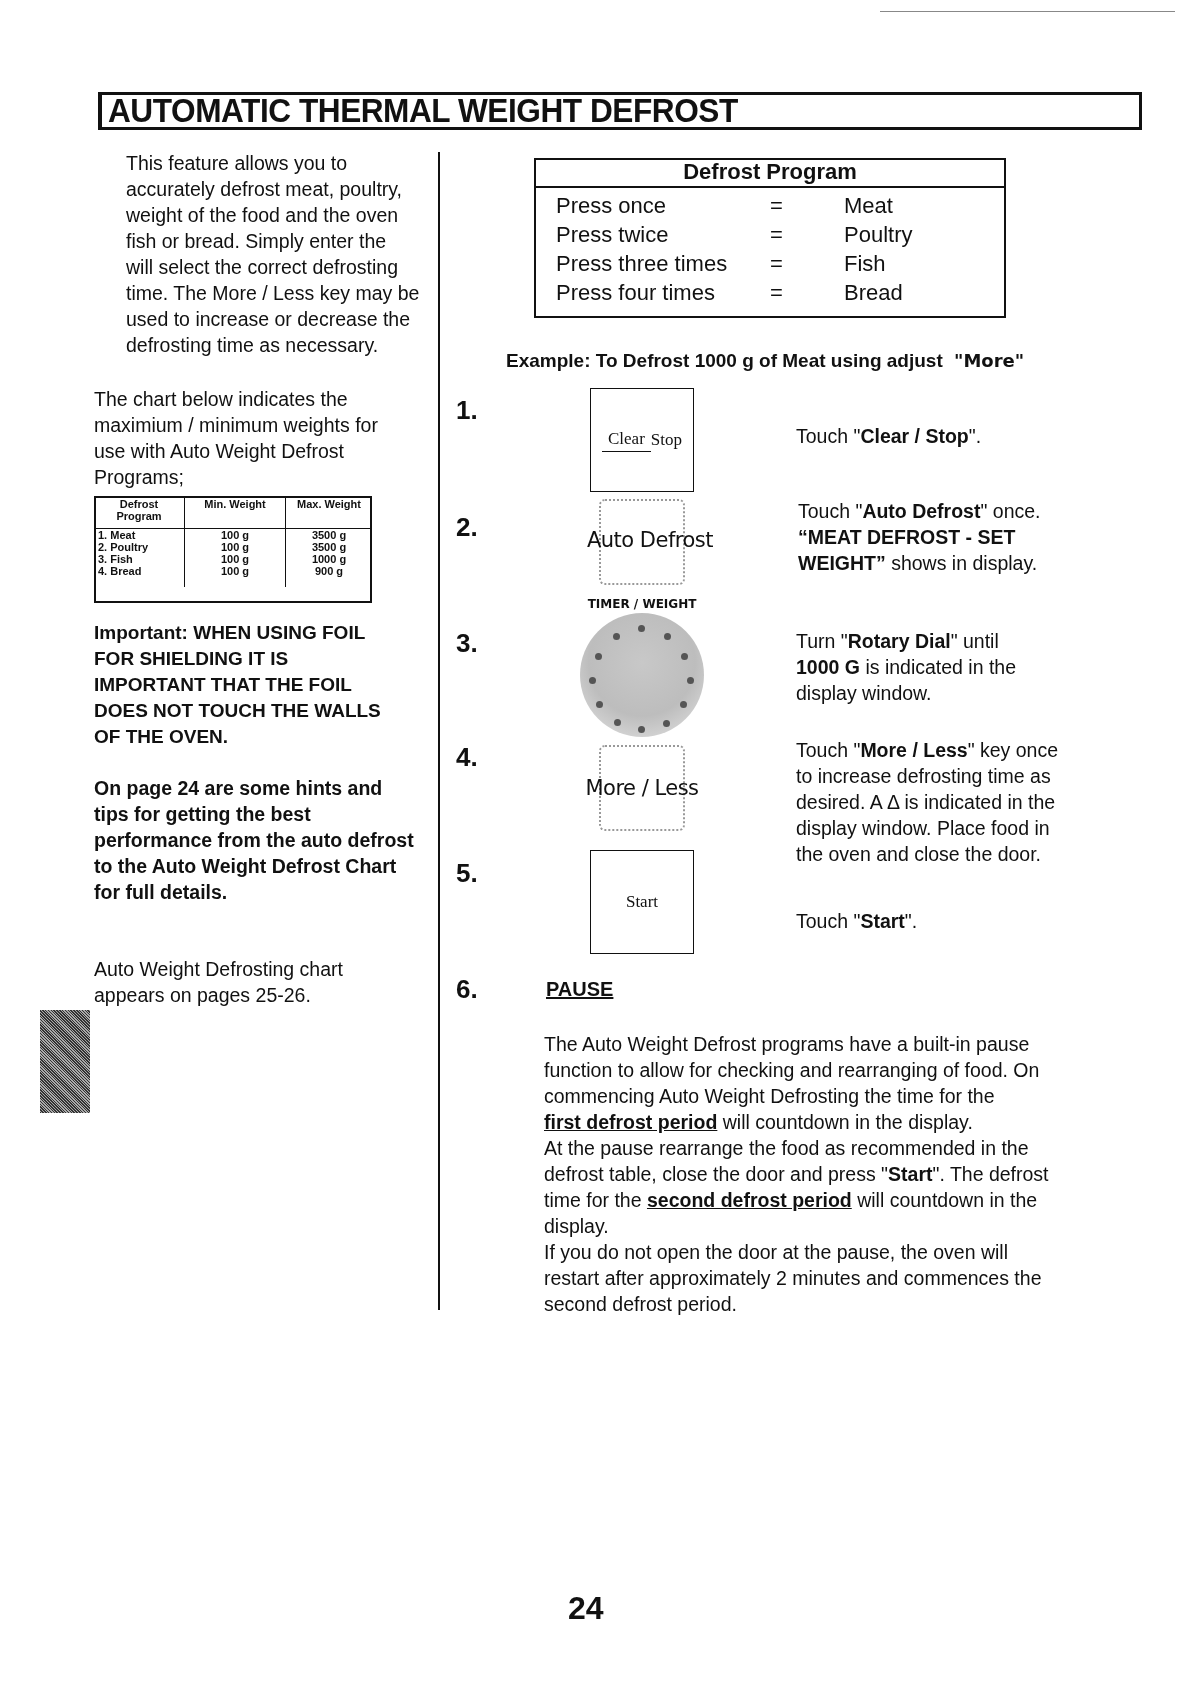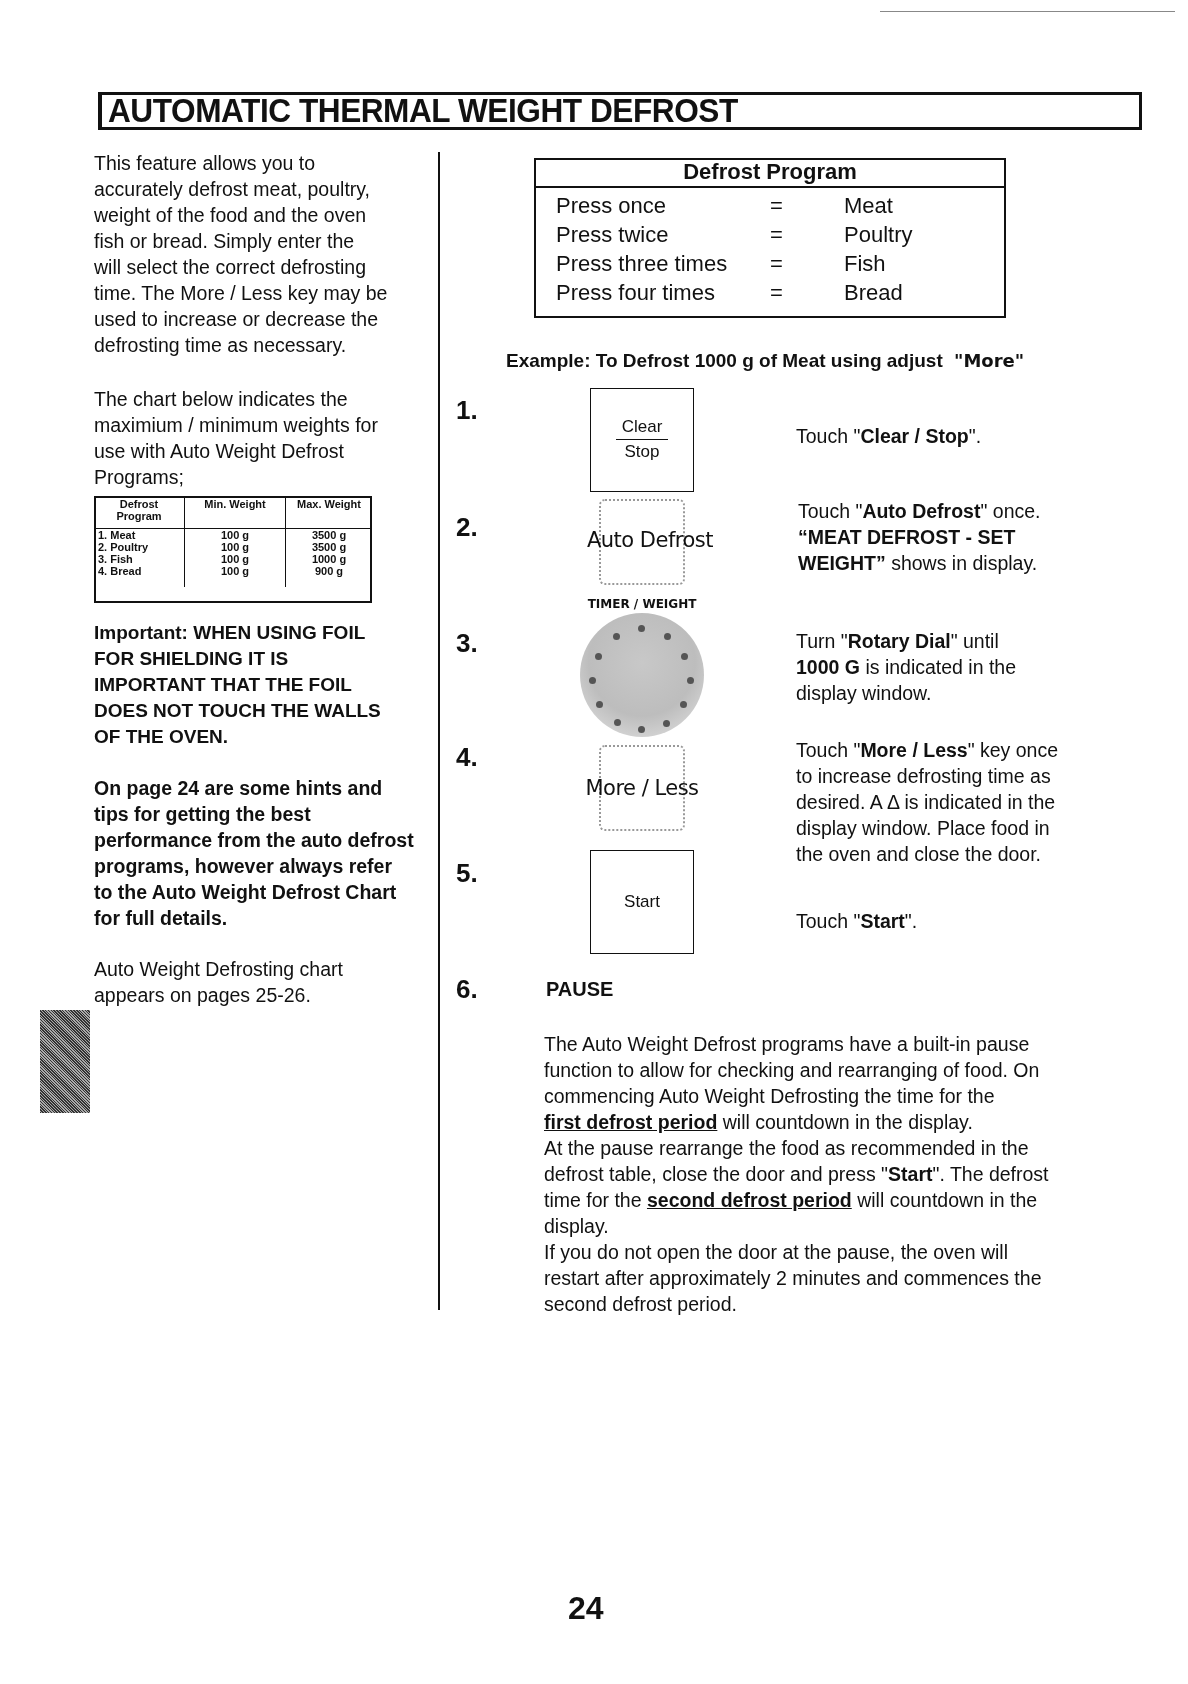--- a/index.html
+++ b/index.html
@@ -19,39 +19,39 @@
   table.weights { border-collapse: collapse; font-size: 11px; font-weight: bold; line-height: 12px; }
   table.weights td, table.weights th { padding: 0 4px; }
   .wt-box { left: 94px; top: 496px; width: 278px; height: 107px; border: 2px solid #111; box-sizing: border-box; }
 
   .prog-box { left: 534px; top: 158px; width: 472px; height: 160px; border: 2px solid #111; box-sizing: border-box; }
   .prog-head { left: 534px; top: 158px; width: 472px; height: 30px; border-bottom: 2px solid #111;
                box-sizing: border-box; text-align: center; font-size: 22px; font-weight: bold; line-height: 28px; }
   .prog-row { font-size: 22px; line-height: 29px; }
 
   .step-num { left: 456px; font-size: 26px; font-weight: bold; }
-  .key { border: 1.5px solid #111; box-sizing: border-box; display: flex; align-items: center; justify-content: center; flex-direction: column;
-         font-family: Liberation Sans, sans-serif; font-size: 17px; }
+  .key { border: 1.5px solid #111; box-sizing: border-box; display: flex; align-items: center; justify-content: center; flex-direction: row;
+         font-family: Liberation Serif, serif; font-size: 17px; }
   .dotted { border: 2px dotted #999; border-radius: 6px; box-sizing: border-box; }
   .dial { border-radius: 50%; background: radial-gradient(circle at 50% 40%, #c8c8c8 0%, #bdbdbd 55%, #e6e6e6 100%); }
   .dial-dot { width: 7px; height: 7px; border-radius: 50%; background: #555; }
   .shade-bar { left: 40px; top: 1010px; width: 50px; height: 103px;
                background: repeating-linear-gradient(45deg, #333 0 1px, #aaa 1px 2px); }
   .u { text-decoration: underline; font-weight: bold; }
   .pagenum { left: 568px; top: 1590px; font-size: 32px; font-weight: bold; }
 </style>
 </head>
 <body>
 
 <div class="abs scanline"></div>
 
 <div class="abs title-box"></div>
 <div class="abs title">AUTOMATIC THERMAL WEIGHT DEFROST</div>
 
-<div class="abs col-left body-text" style="top:150px;">
+<div class="abs col-left body-text" style="top:150px;margin-left:32px;">
   <div>This feature allows you to</div>
   <div>accurately defrost meat, poultry,</div>
   <div>weight of the food and the oven</div>
   <div>fish or bread. Simply enter the</div>
   <div>will select the correct defrosting</div>
   <div>time. The More / Less key may be</div>
   <div>used  to increase or decrease the</div>
   <div>defrosting time as necessary.</div>
 </div>
 
@@ -100,21 +100,20 @@
   <div>FOR SHIELDING IT IS</div>
   <div>IMPORTANT THAT THE FOIL</div>
   <div>DOES NOT TOUCH THE WALLS</div>
   <div>OF THE OVEN.</div>
 </div>
 
 <div class="abs col-left body-text" style="top:775px;font-weight:bold;">
   <div>On page 24 are some hints and</div>
   <div>tips for getting the best</div>
   <div>performance from the auto defrost</div>
-  <div>programs, however always refer</div>
   <div>to the Auto Weight Defrost Chart</div>
   <div>for full details.</div>
 </div>
 
 <div class="abs col-left body-text" style="top:956px;">
   <div>Auto Weight Defrosting chart</div>
   <div>appears  on pages 25-26.</div>
 </div>
 
 <div class="abs shade-bar"></div>
@@ -206,21 +205,21 @@
   <div>to increase defrosting time as</div>
   <div>desired. A Δ is indicated in the</div>
   <div>display window. Place food in</div>
   <div>the oven and close the door.</div>
 </div>
 
 <div class="abs body-text" style="left:796px; top:908px;">
   <span>Touch "</span><span class="bold">Start</span><span>".</span>
 </div>
 
-<div class="abs bold" style="left:546px; top:978px; font-size:20px;">PAUSE</div>
+<div class="abs bold" style="left:546px; top:978px; font-size:20px;text-decoration:underline;">PAUSE</div>
 <div class="abs body-text" style="left:544px; top:1004px; width:590px;margin-top:27px;">
   <div>The Auto Weight Defrost programs have a built-in pause</div>
   <div>function to allow for checking and rearranging of food. On</div>
   <div>commencing Auto Weight Defrosting the time for the</div>
   <div><span class="u">first defrost period</span><span> will countdown in the display.</span></div>
   <div>At the pause rearrange the food as recommended in the</div>
   <div><span>defrost table, close the door and press "</span><span class="bold">Start</span><span>". The defrost</span></div>
   <div><span>time for the </span><span class="u">second defrost period</span><span> will countdown in the</span></div>
   <div>display.</div>
   <div>If you do not open the door at the pause, the oven will</div>

